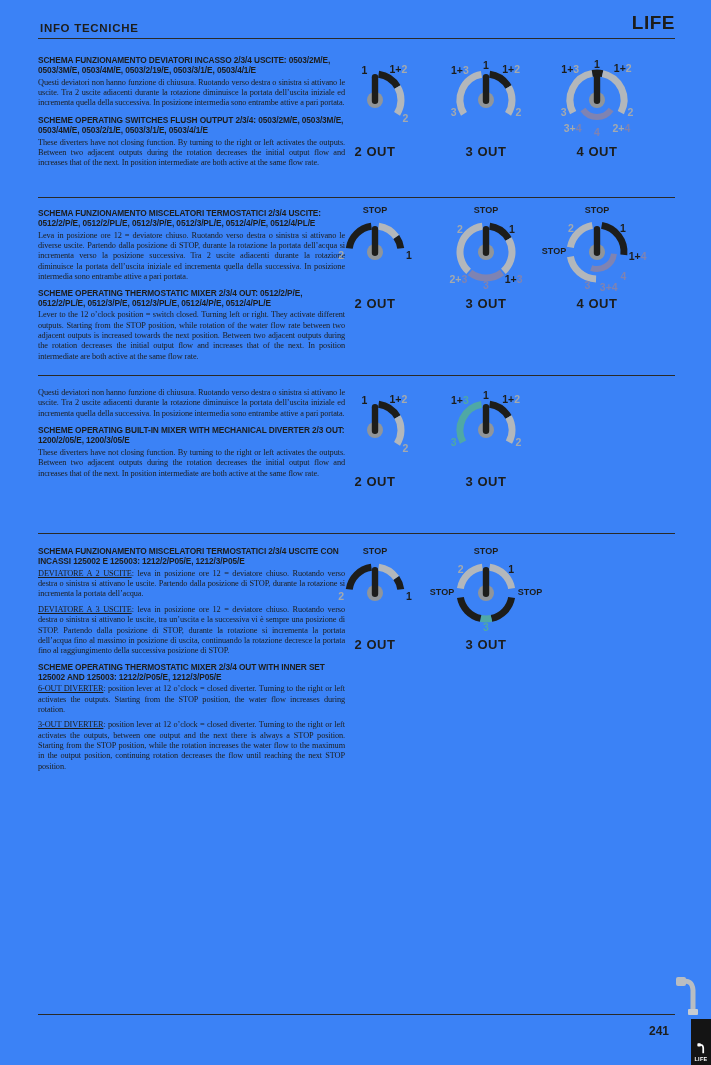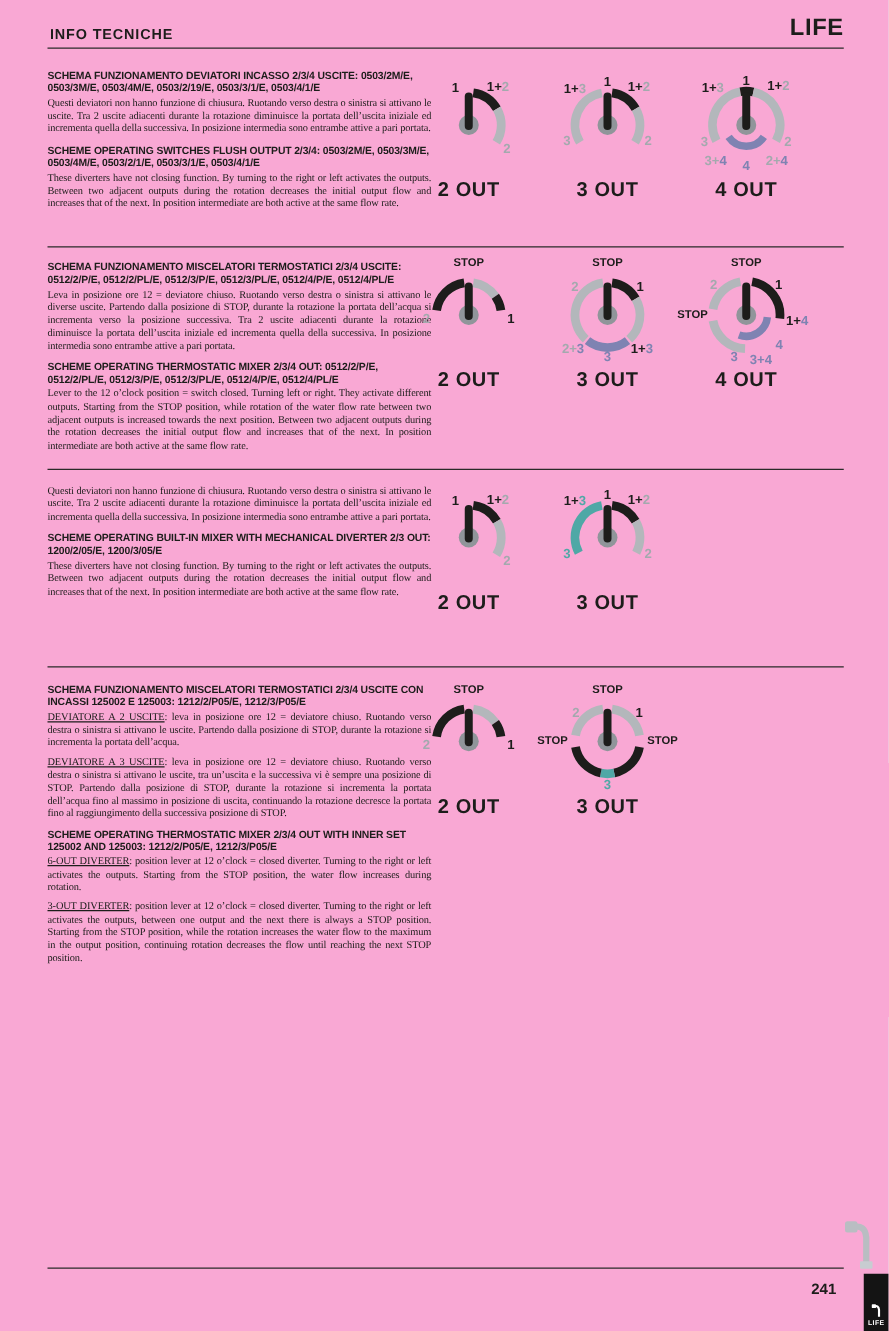--- a/index.html
+++ b/index.html
@@ -1,37 +1,37 @@
 <!DOCTYPE html>
 <html><head>
 <meta charset="utf-8">
 <style>
   * { margin:0; padding:0; box-sizing:border-box; }
   html,body { background:#e8e8e8; }
   body { width:711px; height:1065px; position:relative; font-family:"Liberation Sans",sans-serif; color:#1d1d1b; }
-  .page { position:absolute; inset:0; background:#f9a8d4; overflow:hidden; }
+  .page { position:absolute; inset:0; background:#3b82f6; overflow:hidden; }
 
   header { position:absolute; top:12px; left:40px; right:36px; display:flex; justify-content:space-between; align-items:flex-end; }
   .page-title { font-size:11.5px; font-weight:bold; letter-spacing:0.7px; }
   .brand { font-size:19px; font-weight:bold; letter-spacing:0.5px; }
 
   .rule { position:absolute; left:38px; right:36px; height:1px; background:#2a2a28; }
 
   .block { position:absolute; left:38px; width:307px; }
   .block h3 { font-size:8.3px; font-weight:bold; line-height:1.25; margin-bottom:2px; letter-spacing:-0.1px; }
   .block p { font-size:8.3px; line-height:1.25; text-align:justify; margin-bottom:6px; letter-spacing:-0.1px;font-family:Liberation Serif, serif; }
   .block p.tight { margin-bottom:5px; }
   .u { text-decoration:underline; }
   .gap-top { margin-top:0; }
 
   .dial-row { position:absolute; left:320px; display:flex; gap:1px; }
   .dial { width:110px; display:flex; flex-direction:column; align-items:center; }
   .dial svg { overflow:visible; display:block; }
   .dial text { font-family:"Liberation Sans",sans-serif; }
-  .dial-caption { font-size:16px; font-weight:bold; letter-spacing:0.5px; margin-top:2px; }
+  .dial-caption { font-size:13px; font-weight:bold; letter-spacing:0.5px; margin-top:2px; }
 
   .footer-pagenum { position:absolute; right:42px; top:1024px; font-size:12px; font-weight:bold; }
   .side-faucet { position:absolute; right:10px; top:976px; }
   .side-tab { position:absolute; right:0; bottom:0; width:20px; height:46px; background:#141414; display:flex; flex-direction:column; align-items:center; justify-content:flex-end; padding-bottom:3px; gap:2px; }
   .side-tab span { color:#ffffff; font-size:5.5px; font-weight:bold; letter-spacing:0.3px; }
 </style>
 </head>
 <body>
 
 <div class="page">

